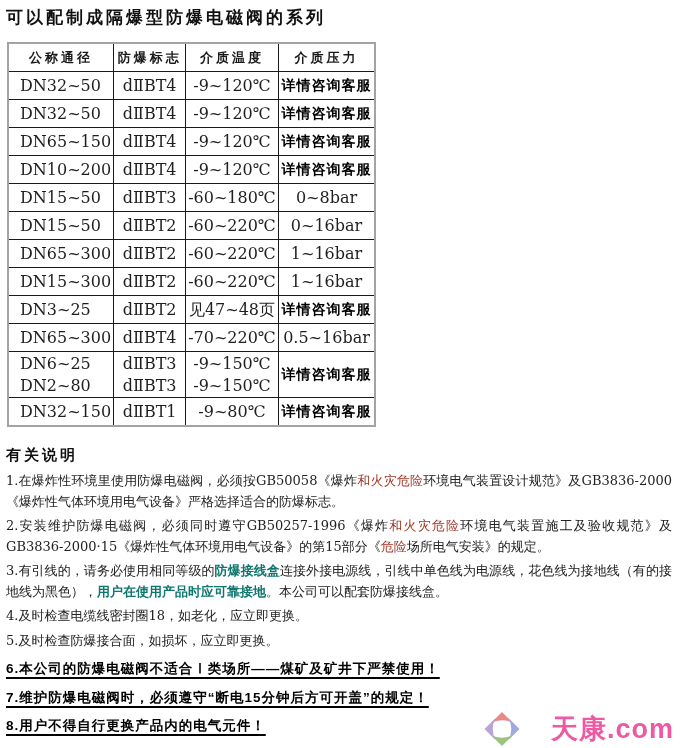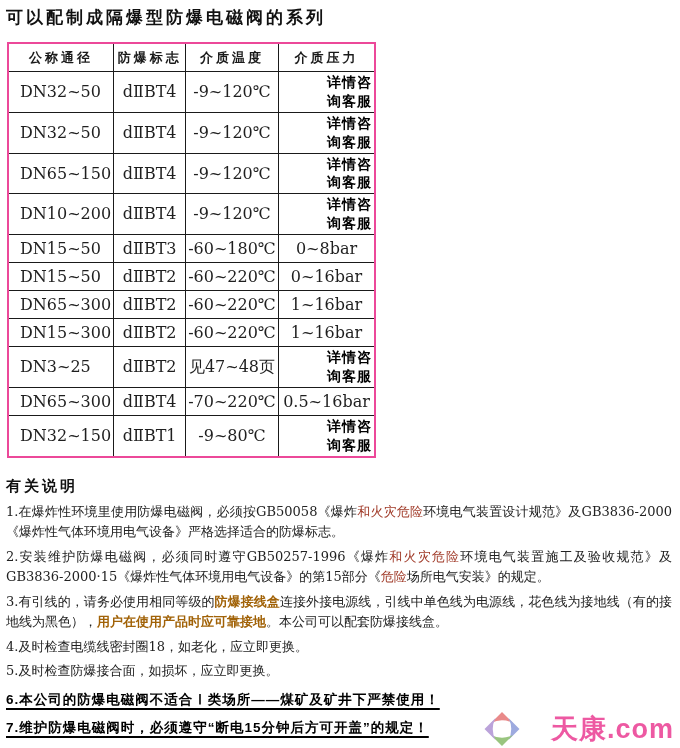--- a/index.html
+++ b/index.html
@@ -12,54 +12,54 @@
 
   
   .page-title{
     margin:6px 5px 0 6px;font-size:17px;font-weight:700;letter-spacing:3px;
     font-family:"Liberation Sans", sans-serif;color:#111;
   }
 
   
   table.spec{
     border-collapse:collapse;margin:13px 0 0 7px;table-layout:fixed;
-    border:2px solid #ec4899;
+    border:2px solid #a3a3a3;
   }
   table.spec th, table.spec td{
     border:1px solid #1a1a1a;overflow:hidden;
   }
   table.spec th{
     height:27px;font-size:13px;font-weight:700;letter-spacing:3px;
     text-align:center;padding:0 2px;
   }
   table.spec td{
     height:25px;font-family:"DejaVu Serif", serif;font-size:16px;
     text-align:center;padding:1px 2px;white-space:pre-line;line-height:1.35;
     color:#1f1f1f;
   }
   table.spec col.c1{width:88px;} table.spec col.c2{width:72px;}
   table.spec col.c3{width:69px;} table.spec col.c4{width:97px;}
   table.spec td:first-child{text-align:left;padding-left:11px;}
   table.spec td.svc{
     font-family:"Liberation Sans", sans-serif;font-weight:700;font-size:14px;
-    letter-spacing:1px;color:#000;padding-left:48px;
+    letter-spacing:1px;color:#000;
   }
 
   
   .section-title{
     margin:19px 0 6px 6px;font-size:15px;font-weight:700;letter-spacing:3px;color:#111;
   }
   .notes{margin:0 8px 0 6px;}
   .note{
     margin:0 0 4px 0;font-family:"DejaVu Serif", serif;font-size:13px;
     line-height:20.5px;color:#222;text-align:justify;
   }
   .note span{white-space:pre-wrap;}
   .note .red{color:#a03a28;}
-  .note .b{font-weight:700;font-family:Liberation Serif, serif;color:#a16207;}
+  .note .b{font-weight:700;font-family:Liberation Serif, serif;color:#0f766e;}
   .note.em{
     margin-top:8px;margin-bottom:6px;
     font-family:"Liberation Sans", sans-serif;font-weight:700;font-size:13.5px;
     letter-spacing:1px;color:#000;
   }
   .note.em span{
     text-decoration:underline;text-underline-offset:4px;text-decoration-thickness:1.5px;
   }
 
   
@@ -150,20 +150,29 @@
           <td>见47~48页</td>
           <td class="svc">详情咨询客服</td>
         </tr>
         <tr>
           <td>DN65~300</td>
           <td>dⅡBT4</td>
           <td>-70~220℃</td>
           <td>0.5~16bar</td>
         </tr>
         <tr>
+          <td>DN6~25
+DN2~80</td>
+          <td>dⅡBT3
+dⅡBT3</td>
+          <td>-9~150℃
+-9~150℃</td>
+          <td class="svc">详情咨询客服</td>
+        </tr>
+        <tr>
           <td>DN32~150</td>
           <td>dⅡBT1</td>
           <td>-9~80℃</td>
           <td class="svc">详情咨询客服</td>
         </tr>
       </tbody>
   </table>
 
   <h2 class="section-title">有关说明</h2>
 

